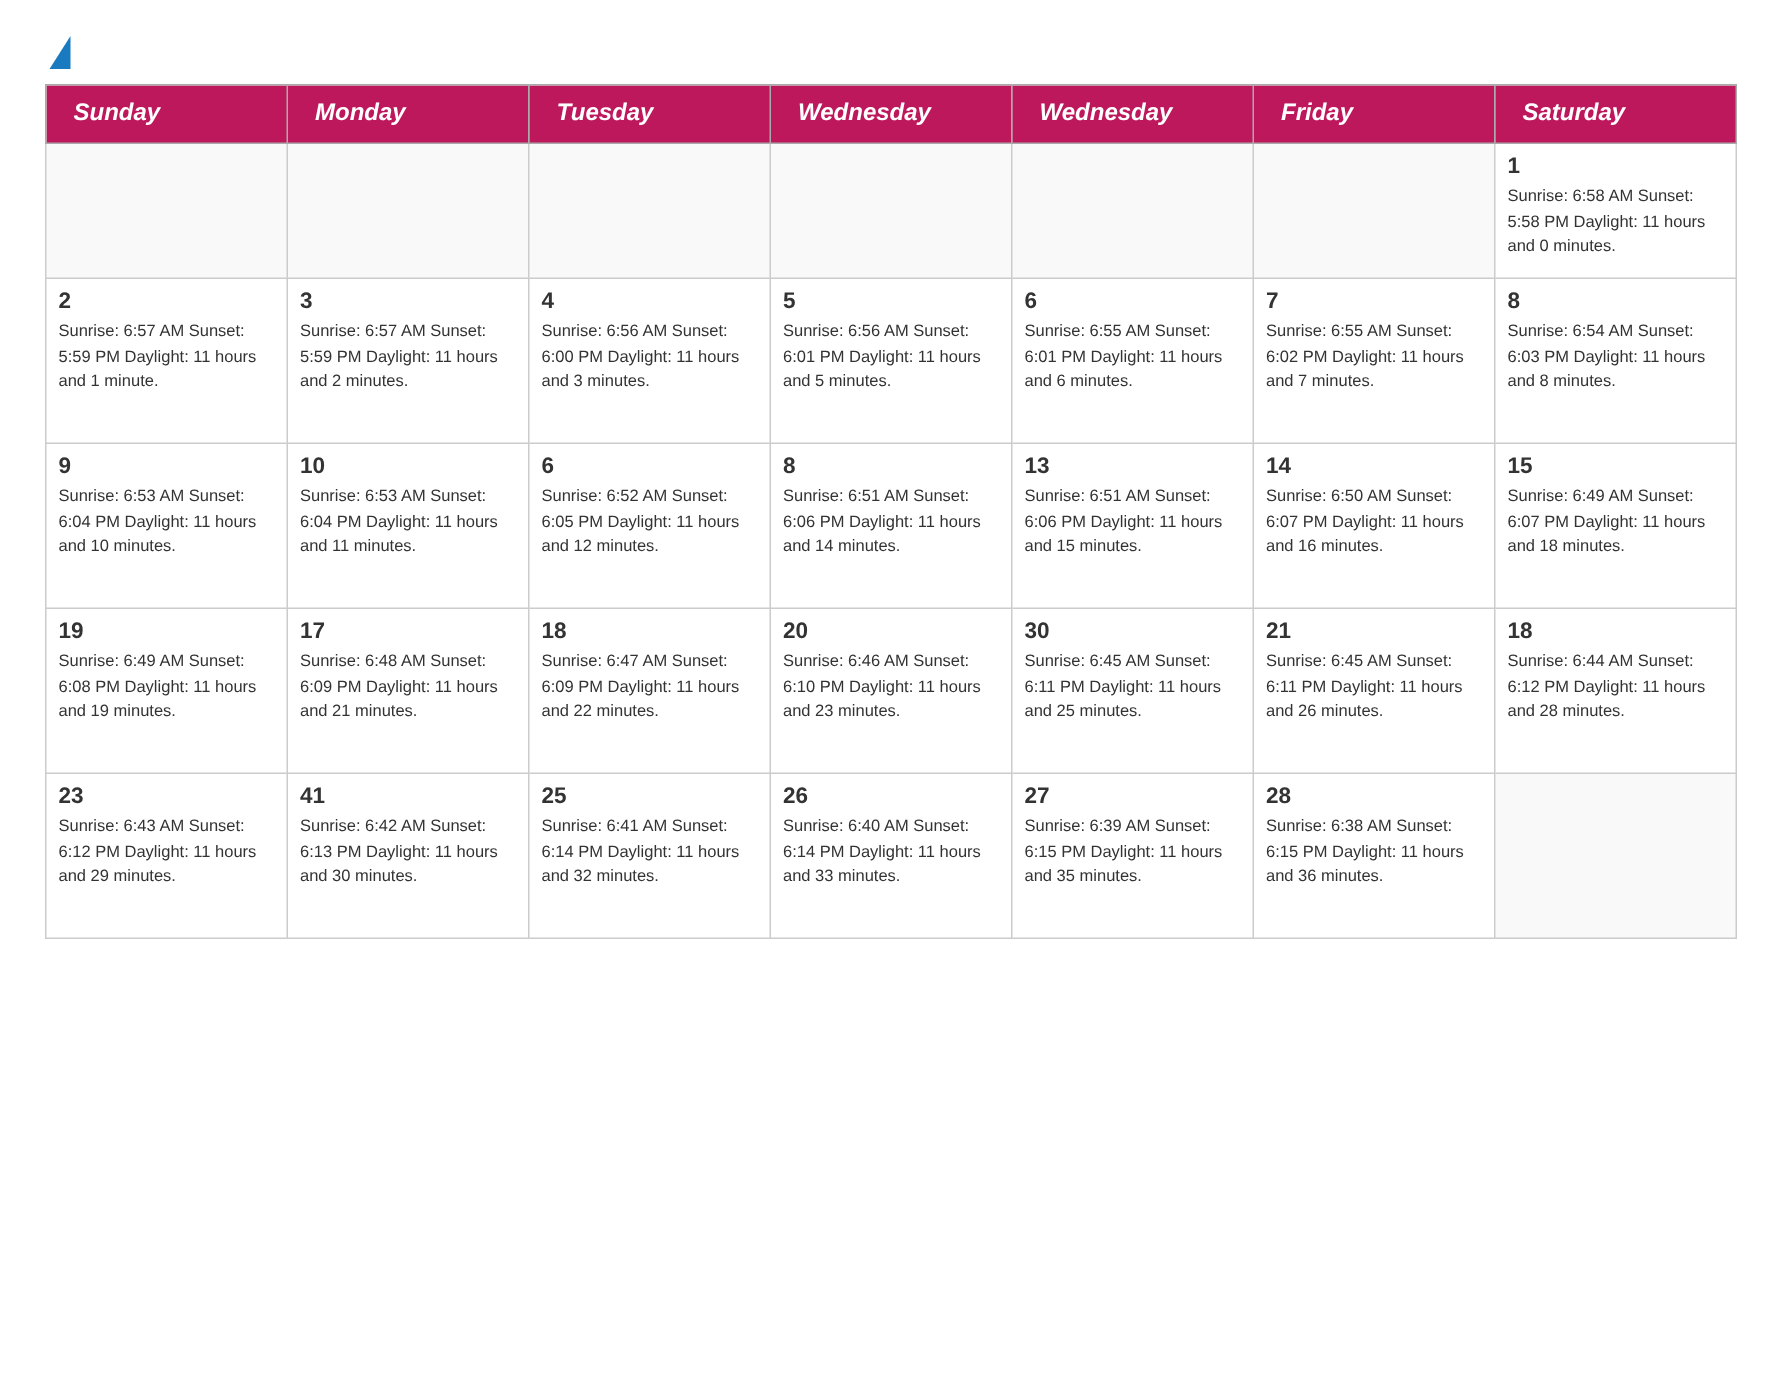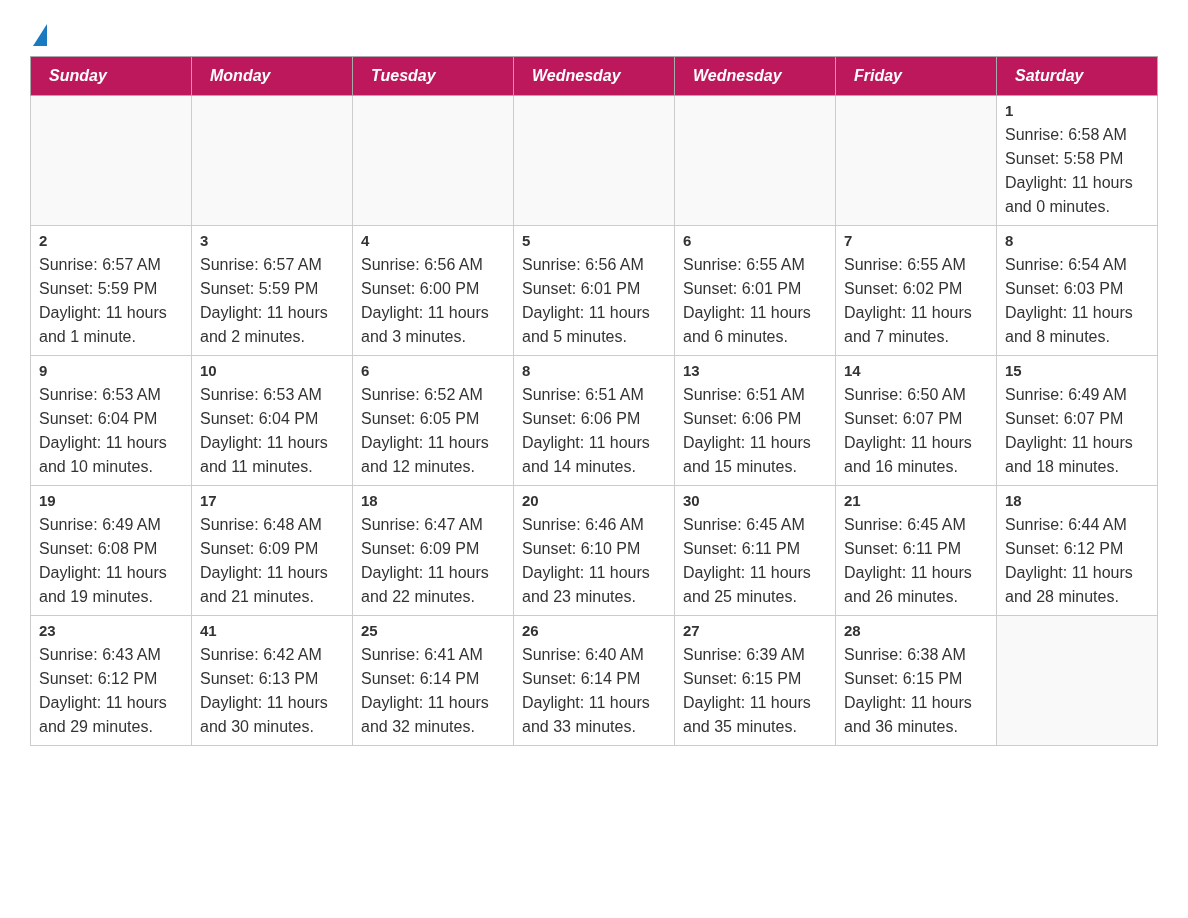--- a/index.html
+++ b/index.html
@@ -82,21 +82,21 @@
       font-size: 13px;
       color: #333;
     }
     .day-number {
       font-size: 15px;
       font-weight: bold;
       display: block;
       margin-bottom: 4px;
     }
     .day-info {
-      font-size: 16px;
+      font-size: 11px;
       line-height: 1.5;
       color: #333;
     }
     .empty-cell {
       background: #f9f9f9;
     }
     tr.week-row td {
       height: 110px;
     }
     tr.first-row td {

